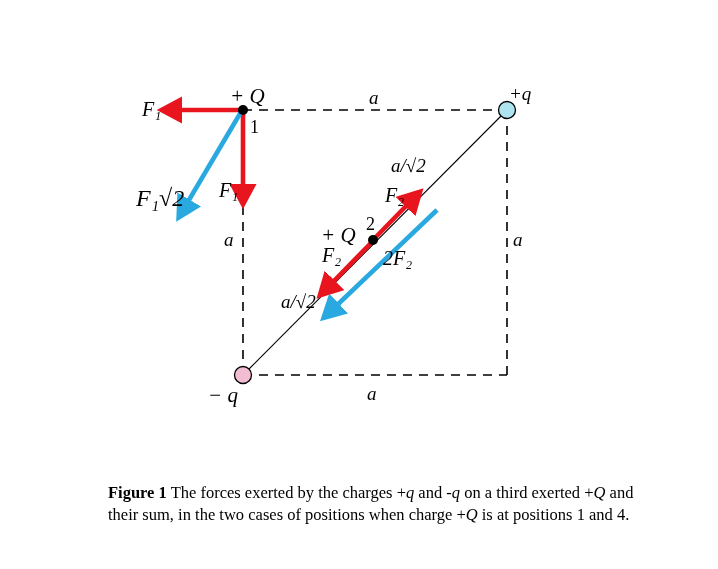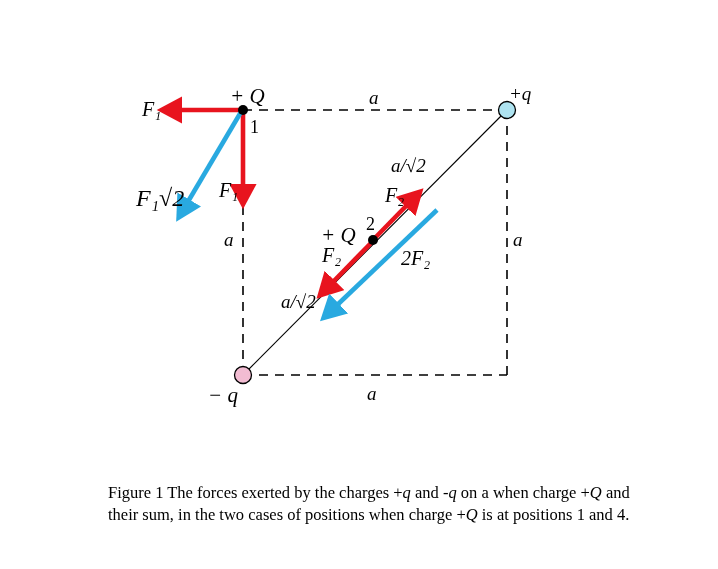--- a/index.html
+++ b/index.html
@@ -44,21 +44,21 @@
     position: absolute;
     left: 108px;
     top: 482px;
     width: 540px;
     font-family: "Liberation Serif", serif;
     font-size: 16.5px;
     line-height: 1.32;
     color: #000000;
   }
   #caption .figlabel {
-    font-weight: normal;
+    font-weight: bold;
   }
   #caption .it {
     font-style: italic;
   }
 </style>
 </head>
 <body>
 
 <div id="page">
 
@@ -113,23 +113,23 @@
 
     <div class="lbl" style="left:391px; top:156px; font-size:19px;">a/√2</div>
     <div class="lbl" style="left:281px; top:292px; font-size:19px;">a/√2</div>
 
     <div class="lbl" style="left:142px; top:99px; font-size:20px;">F₁</div>
     <div class="lbl" style="left:219px; top:180px; font-size:20px;">F₁</div>
     <div class="lbl" style="left:136px; top:186px; font-size:24px;">F₁√2</div>
 
     <div class="lbl" style="left:385px; top:185px; font-size:20px;">F₂</div>
     <div class="lbl" style="left:322px; top:245px; font-size:20px;">F₂</div>
-    <div class="lbl" style="left:401px; top:248px; font-size:20px;">2F₂</div>
+    <div class="lbl" style="left:383px; top:248px; font-size:20px;">2F₂</div>
 
   </div>
 
   <div id="caption">
     <span class="figlabel">Figure 1</span><span>  The forces exerted by the charges +</span><span class="it">q</span><span> and -</span><span class="it">q</span>
-    <span>on a when charge +</span><span class="it">Q</span><span> and their sum, in the two cases of</span>
+    <span>on a third exerted +</span><span class="it">Q</span><span> and their sum, in the two cases of</span>
     <span>positions when charge +</span><span class="it">Q</span><span> is at positions 1 and 4.</span>
   </div>
 
 </div>
 
 </body></html>

